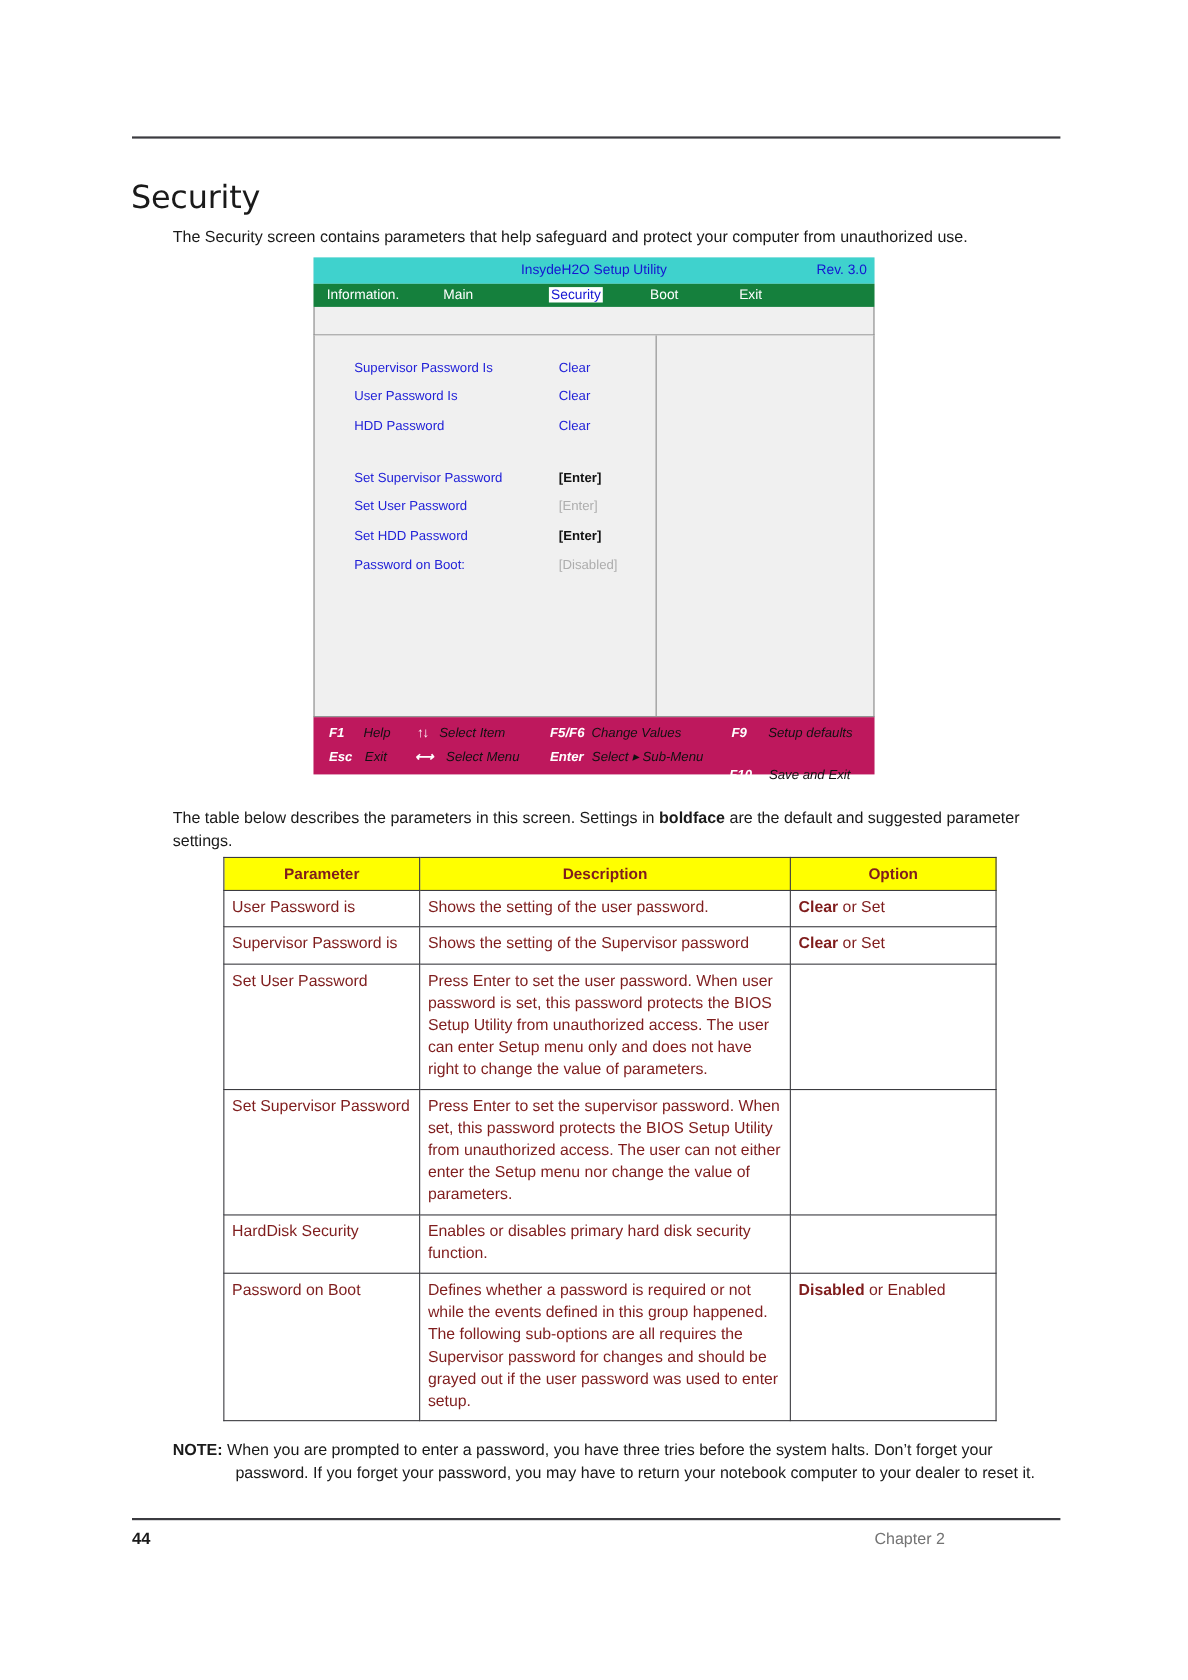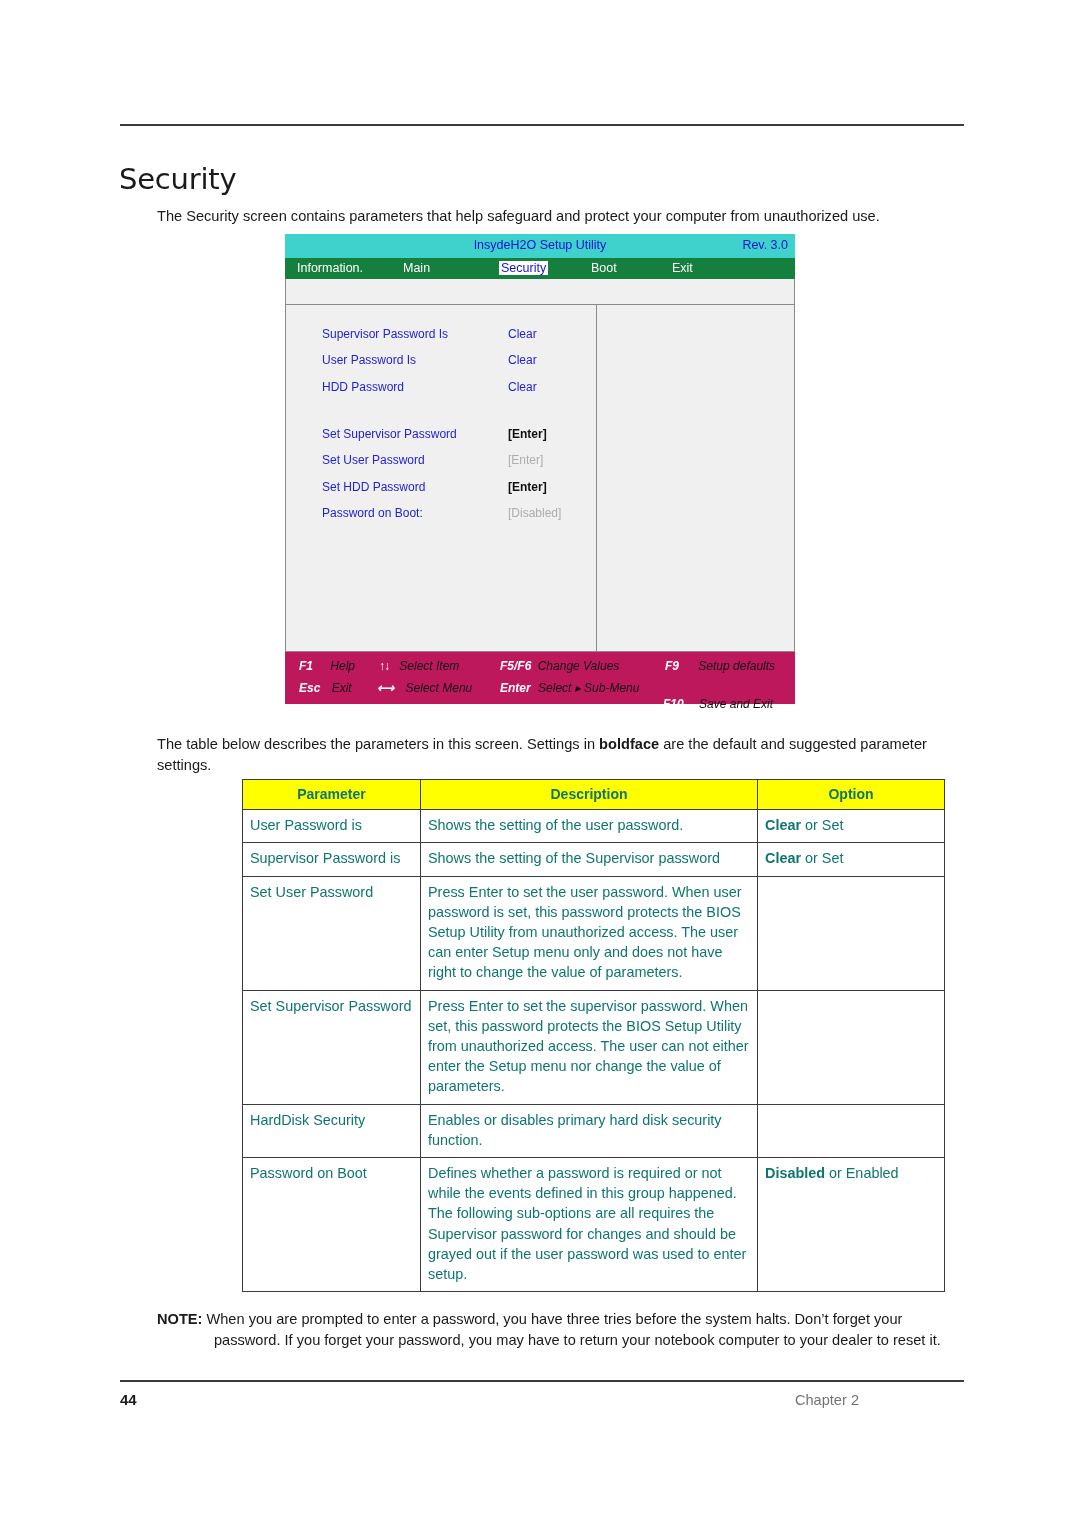--- a/index.html
+++ b/index.html
@@ -214,22 +214,21 @@
 
   
   .ptable {
     position: absolute;
     left: 203px;
     top: 779px;
     width: 702px;
     border-collapse: collapse;
     table-layout: fixed;
     font-size: 14.4px;
-    color: #0f766e;
-    margin-left: 39px;
+    color: #7f1d1d;
   }
   .ptable th, .ptable td {
     border: 1px solid #3b3b40;
     vertical-align: top;
     padding: 5px 7px 7px 7px;
     line-height: 20.2px;
   }
   .ptable thead th {
     background: #ffff00;
     text-align: center;

